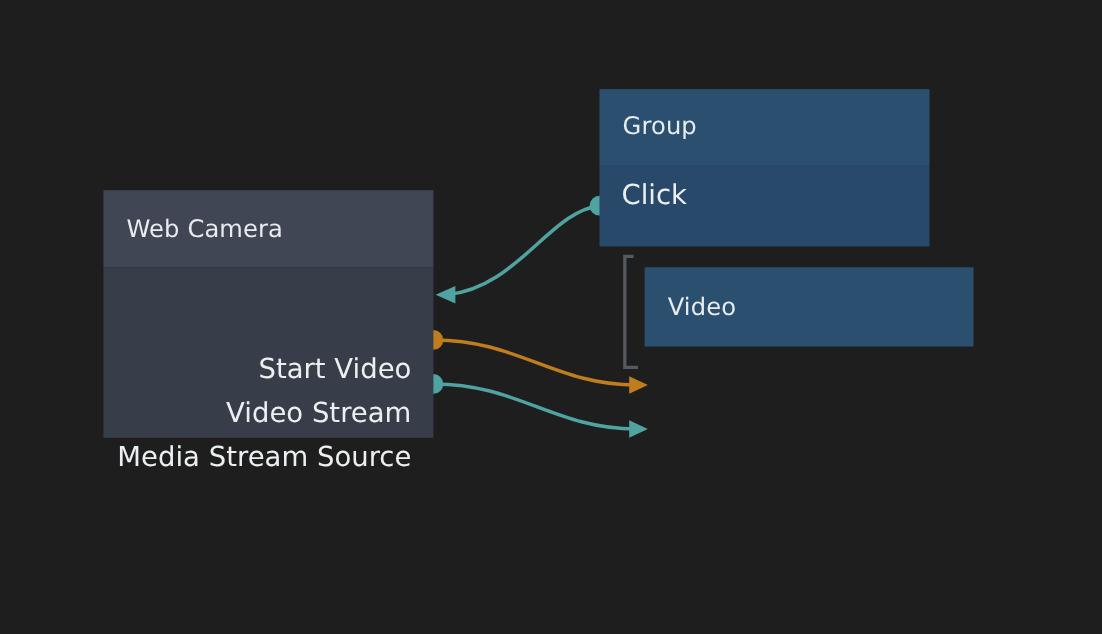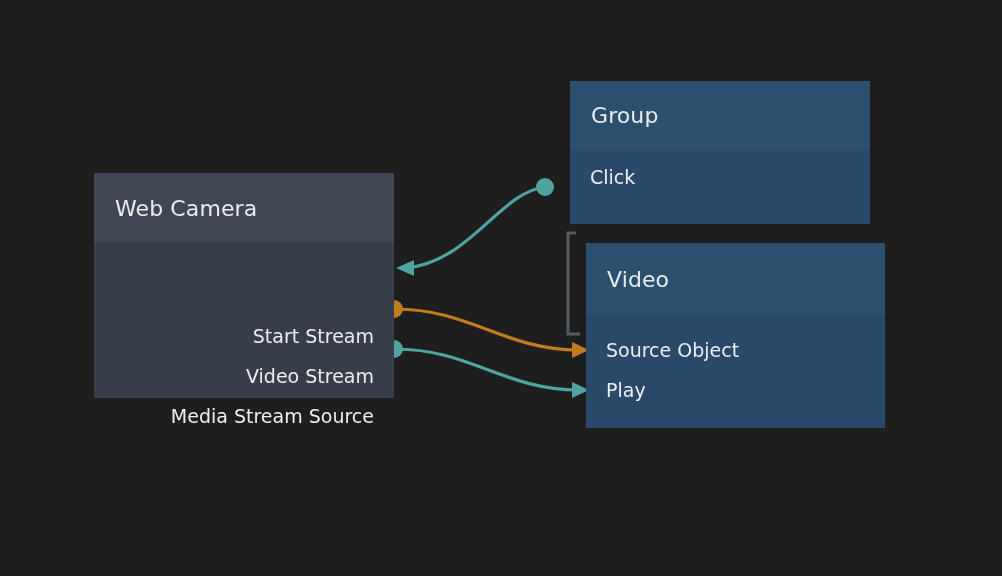--- a/index.html
+++ b/index.html
@@ -48,21 +48,21 @@
     position: relative;
   }
   .port-row {
     position: absolute;
     display: flex;
     align-items: center;
     height: 26px;
     white-space: nowrap;
   }
   .port-label {
-    font-size: 19px;
+    font-size: 25px;
     color: #eceff1;
     white-space: nowrap;
     line-height: 26px;
   }
 
   
   #node-webcamera {
     left: 94px;
     top: 173px;
     width: 300px;
@@ -80,21 +80,21 @@
   #node-webcamera .port-row {
     right: 20px;
     justify-content: flex-end;
   }
   #row-start-stream   { top: 80px; }
   #row-media-stream   { top: 120px; }
   #row-media-started  { top: 160px; }
 
   
   #node-group {
-    left: 570px;
+    left: 545px;
     top: 81px;
     width: 300px;
     height: 160px;
   }
   #node-group .node-header {
     height: 69px;
     background: #2b506f;
     padding-left: 21px;
   }
   #node-group .node-body {
@@ -163,21 +163,21 @@
     <circle class="port-marker" cx="545" cy="187" r="9" fill="#4fa3a0"></circle>
   </svg>
 
   <div class="node" id="node-webcamera">
     <div class="node-header">
       <span class="node-title">Web Camera</span>
     </div>
     <div class="node-body">
 
       <div class="port-row" id="row-start-stream">
-        <span class="port-label">Start Stream</span>
+        <span class="port-label">Start Video</span>
       </div>
 
       <div class="port-row" id="row-media-stream">
         <span class="port-label">Video Stream</span>
       </div>
 
       <div class="port-row" id="row-media-started">
         <span class="port-label">Media Stream Source</span>
       </div>
 
@@ -194,26 +194,15 @@
         <span class="port-label">Click</span>
       </div>
 
     </div>
   </div>
 
   <div class="node" id="node-video">
     <div class="node-header">
       <span class="node-title">Video</span>
     </div>
-    <div class="node-body">
-
-      <div class="port-row" id="row-source-object">
-        <span class="port-label">Source Object</span>
-      </div>
-
-      <div class="port-row" id="row-play">
-        <span class="port-label">Play</span>
-      </div>
-
-    </div>
   </div>
 
 </div>
 
 </body></html>

